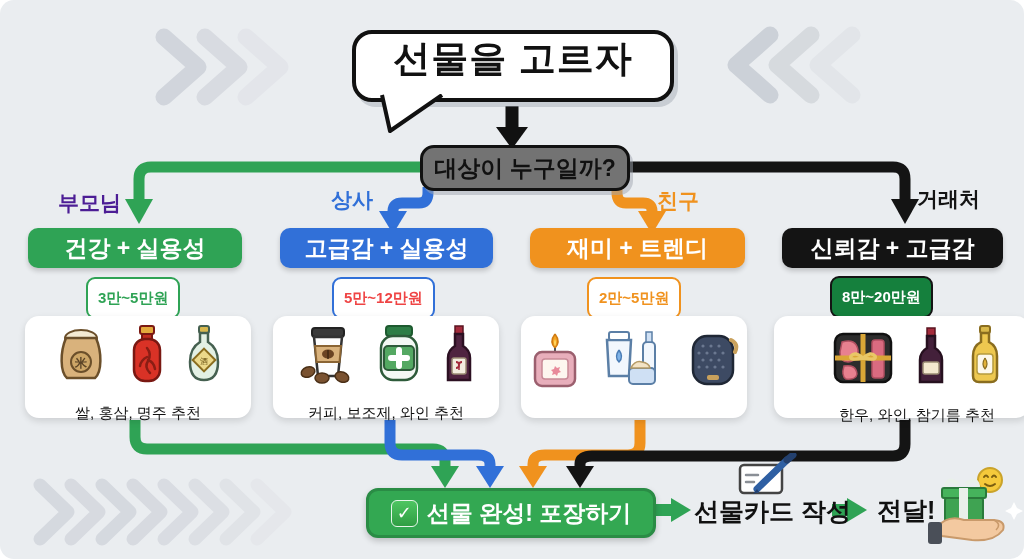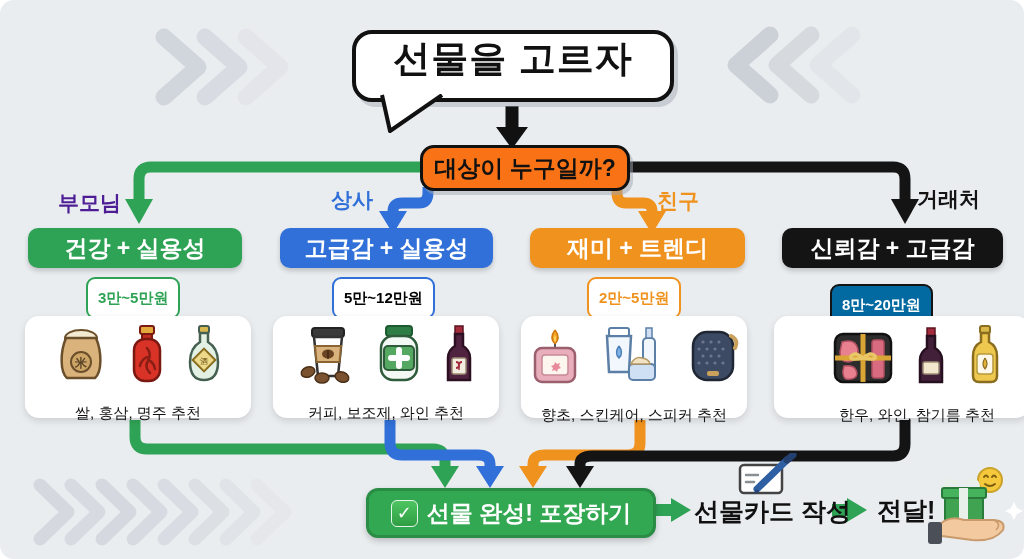--- a/index.html
+++ b/index.html
@@ -15,21 +15,21 @@
   .title-bubble{
     left:352px;top:30px;width:314px;height:64px;background:#fff;border:4px solid #111;
     border-radius:20px;display:flex;align-items:flex-start;justify-content:center;
     box-shadow:4px 5px 0 rgba(160,166,175,.45);z-index:5;
   }
   .title-bubble span{font-size:37px;font-weight:bold;letter-spacing:1px;}
   .bubble-tail{left:368px;top:94px;z-index:6;}
 
   
   .question-box{
-    left:420px;top:145px;width:204px;height:40px;background:#f97316;border:3.5px solid #111;
+    left:420px;top:145px;width:204px;height:40px;background:#737373;border:3.5px solid #111;
     border-radius:14px;display:flex;align-items:center;justify-content:center;
     box-shadow:3px 4px 0 rgba(160,166,175,.5);z-index:5;
   }
   .question-box span{font-size:23px;font-weight:bold;}
 
   
   .branch-label{font-size:21px;font-weight:bold;z-index:4;}
   .lbl-0{left:58px;top:189px;color:#4c1d95;}
   .lbl-1{left:331px;top:186px;color:#3170d8;}
   .lbl-2{left:657px;top:187px;color:#f0921e;}
@@ -44,23 +44,23 @@
   .cat-1{left:280px;top:228px;width:213px;background:#3170d8;}
   .cat-2{left:530px;top:228px;width:215px;background:#f0921e;}
   .cat-3{left:782px;top:228px;width:221px;background:#141414;}
 
   
   .pill{
     height:22px;border-radius:9px;display:flex;align-items:center;justify-content:center;
     font-size:15px;font-weight:bold;background:#fff;z-index:4;padding:8px 10px;
   }
   .pill-0{left:86px;top:277px;border:2.5px solid #2fa355;color:#2fa355;}
-  .pill-1{left:332px;top:277px;border:2.5px solid #3170d8;color:#000000;}
+  .pill-1{left:332px;top:277px;border:2.5px solid #3170d8;color:#ef4444;}
   .pill-2{left:587px;top:277px;border:2.5px solid #f0921e;color:#f0921e;}
-  .pill-3{left:830px;top:276px;border:2.5px solid #141414;color:#fff;background:#0369a1;margin-top:8px;}
+  .pill-3{left:830px;top:276px;border:2.5px solid #141414;color:#fff;background:#15803d;}
 
   
   .card{
     top:316px;width:226px;height:102px;background:#fff;border-radius:14px;
     box-shadow:0 3px 7px rgba(0,0,0,.13);display:flex;flex-direction:column;
     align-items:center;justify-content:flex-start;z-index:4;
   }
   .card-0{left:25px;} .card-1{left:273px;} .card-2{left:521px;} .card-3{left:774px;padding-left:30px;}
   .icon-row{display:flex;gap:22px;align-items:flex-end;height:66px;margin-top:8px;}
   .card-text{font-size:15px;font-weight:normal;margin-top:20px;}
@@ -280,21 +280,20 @@
             <circle cx="32" cy="32" r="1.6"></circle>
           <circle cx="12" cy="39" r="1.6"></circle>
             <circle cx="20" cy="39" r="1.6"></circle>
             <circle cx="28" cy="39" r="1.6"></circle>
             <circle cx="36" cy="39" r="1.6"></circle>
         </g>
         <rect x="20" y="47" width="12" height="5" rx="2" fill="#c9a15c"></rect>
         <path d="M44 12 q8 4 4 12" fill="none" stroke="#c9a15c" stroke-width="4" stroke-linecap="round"></path>
       </svg>
     </div>
-    <div class="card-text">향초, 스킨케어, 스피커 추천</div>
   </div>
 
   <div class="abs card card-3">
     <div class="icon-row">
       <svg width="62" height="58" viewBox="0 0 62 58">
         <rect x="3" y="6" width="56" height="48" rx="8" fill="#2c2c2c" stroke="#111" stroke-width="2.5"></rect>
         <path d="M10 14 Q24 10 26 22 Q27 32 16 34 Q8 34 8 24 Z" fill="#e8808f" stroke="#b04f60" stroke-width="1.5"></path>
         <path d="M12 38 Q24 36 25 46 Q24 52 14 51 Q9 48 12 38 Z" fill="#e8808f" stroke="#b04f60" stroke-width="1.5"></path>
         <rect x="40" y="12" width="12" height="38" rx="3" fill="#d96b80" stroke="#b04f60" stroke-width="1.5"></rect>
         <path d="M31 6 V54 M3 30 H59" stroke="#d9a636" stroke-width="5"></path>

